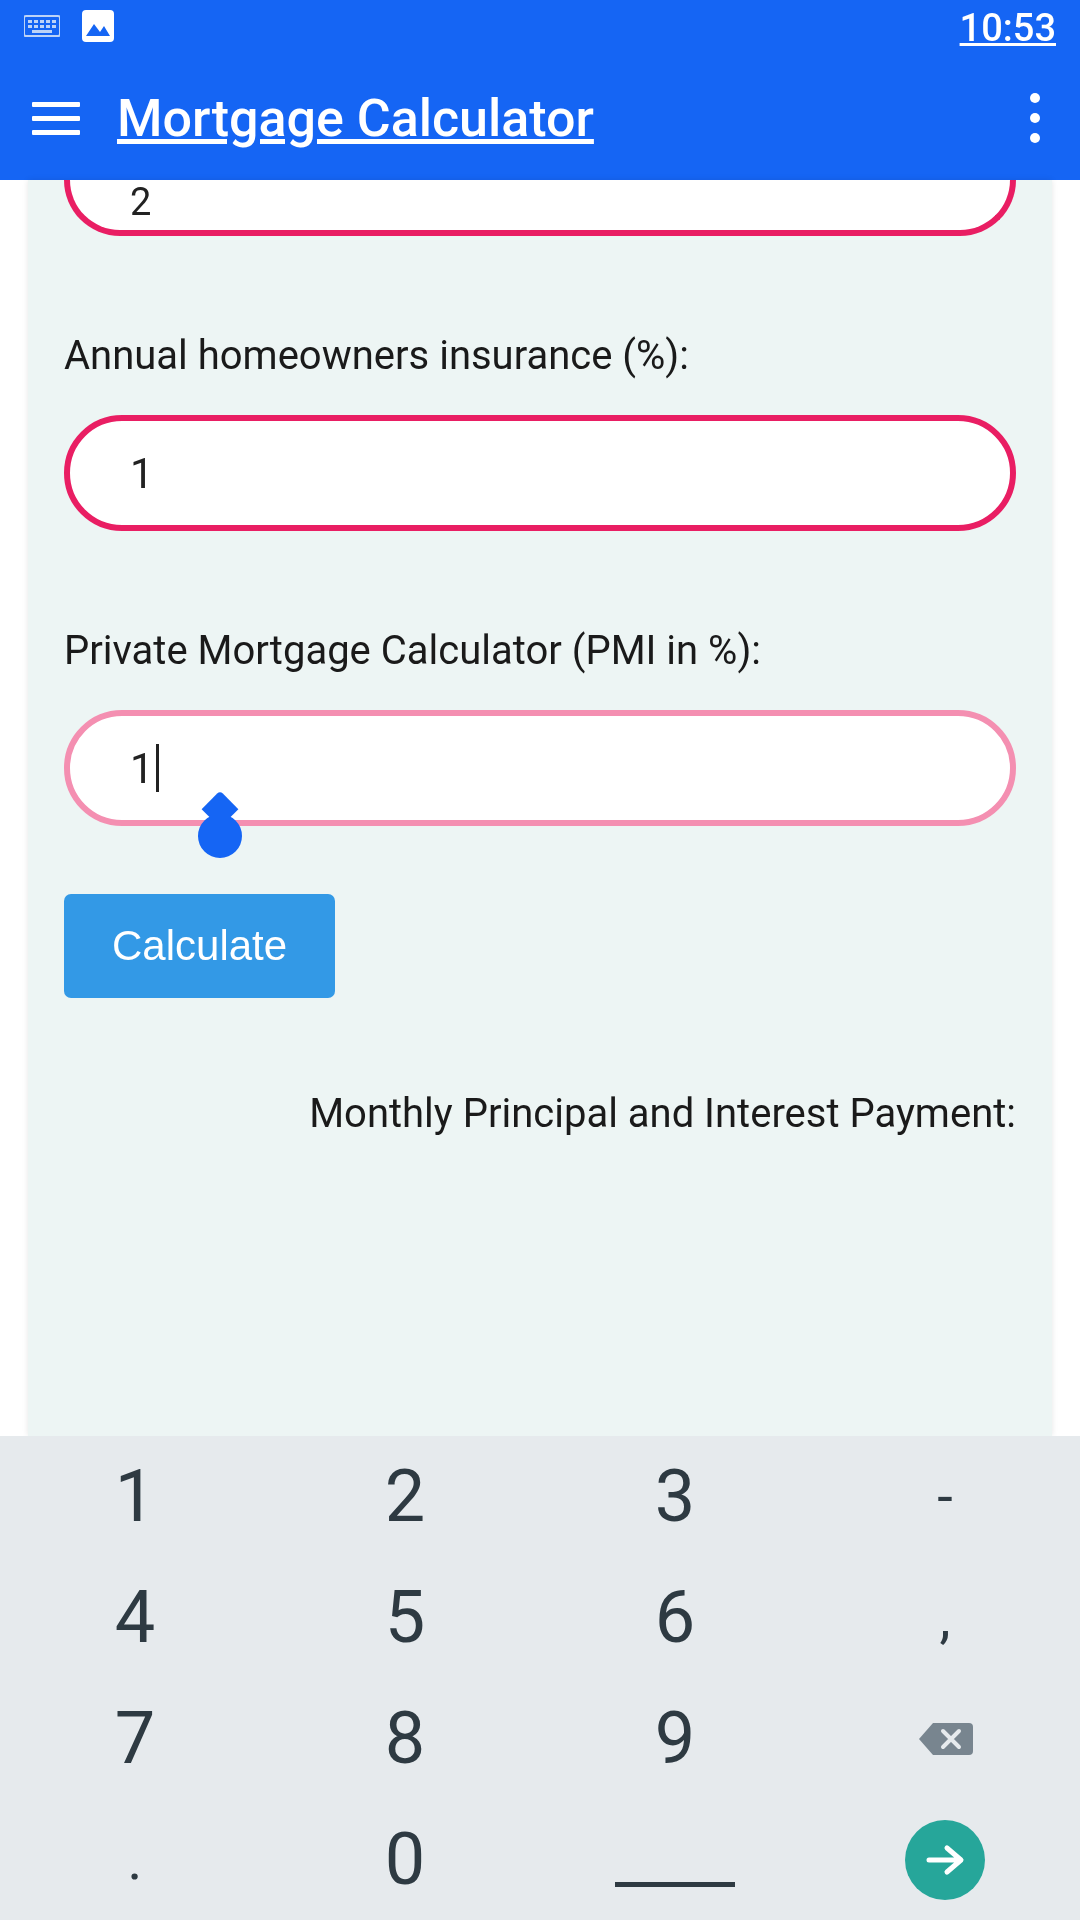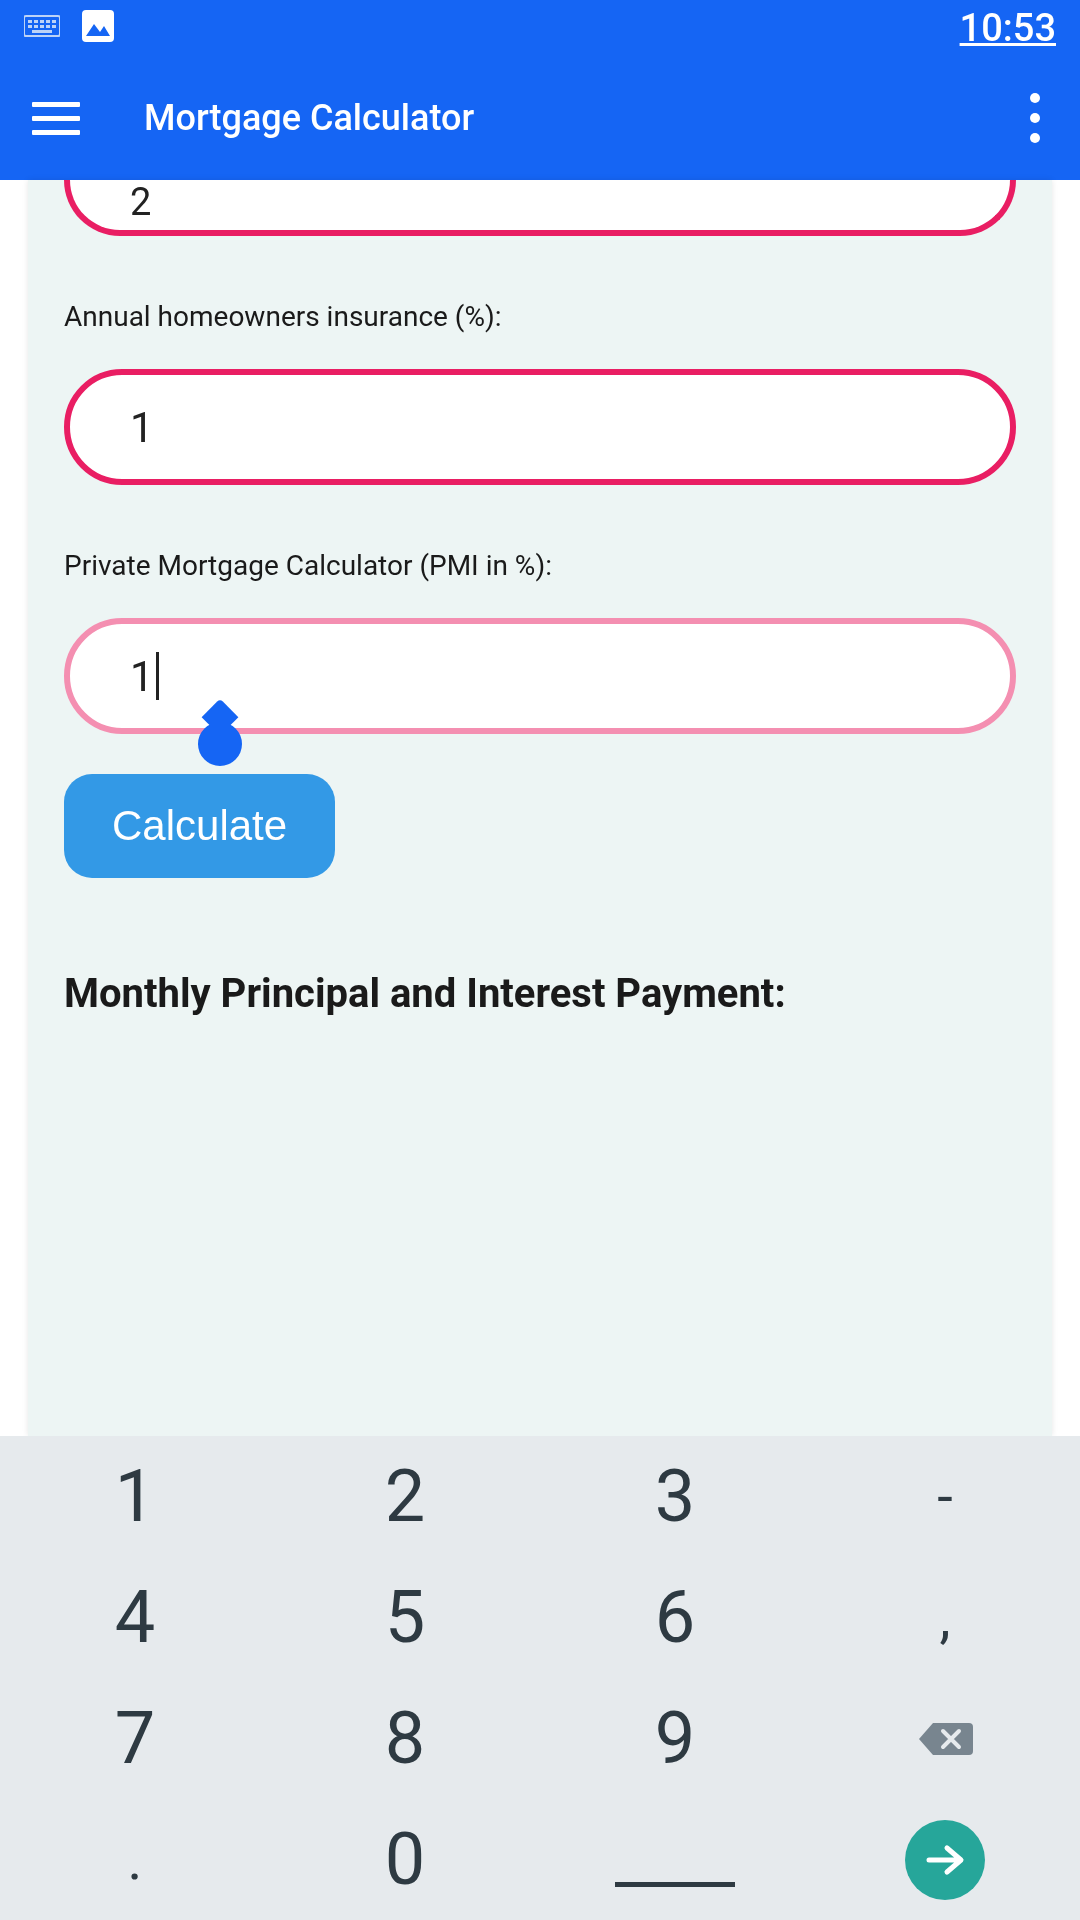--- a/index.html
+++ b/index.html
@@ -23,21 +23,21 @@
     height: 124px;
     background: #1565f4;
     display: flex;
     align-items: center;
     padding: 0 32px;
     color: #fff;
     position: relative;
   }
   .hamburger { width: 48px; height: 48px; display: flex; flex-direction: column; justify-content: center; gap: 9px; cursor: pointer; }
   .hamburger div { height: 5px; background: #fff; border-radius: 1px; }
-  .app-title { font-size: 36px; font-weight: 500; margin-left: 64px; }
+  .app-title { font-size: 52px; font-weight: 500; margin-left: 37px; text-decoration: underline; }
   .kebab { position: absolute; right: 40px; display: flex; flex-direction: column; gap: 10px; cursor: pointer; }
   .kebab div { width: 10px; height: 10px; background: #fff; border-radius: 50%; }
   
   .content {
     background: #edf5f4;
     margin: 0 28px;
     padding: 0 36px 40px 36px;
     height: calc(100% - 180px - 484px);
     overflow: hidden;
     position: relative;
@@ -51,21 +51,21 @@
     border-radius: 0 0 60px 60px;
     height: 56px;
     margin-top: 0;
     padding: 0 60px;
     font-size: 38px;
     display: flex;
     align-items: flex-start;
     color: #222;
   }
   
-  .label { font-size: 28px; color: #1a1a1a; margin-top: 64px; margin-bottom: 36px; font-weight: 400; }
+  .label { font-size: 40px; color: #1a1a1a; margin-top: 96px; margin-bottom: 36px; font-weight: 400; }
   
   .input-pill {
     background: #fff;
     border: 6px solid #e91e63;
     border-radius: 60px;
     height: 116px;
     padding: 0 60px;
     font-size: 42px;
     display: flex;
     align-items: center;
@@ -103,27 +103,27 @@
     left: -10px;
     transform: rotate(0deg);
     border-radius: 4px 0 0 0;
   }
   
   .calc-btn {
     background: #3399e6;
     color: #fff;
     font-size: 42px;
     padding: 28px 48px;
-    border-radius: 28px;
+    border-radius: 7px;
     border: none;
-    margin-top: 40px;
+    margin-top: 68px;
     cursor: pointer;
   }
   
-  .result-label { font-size: 40px; color: #1a1a1a; margin-top: 92px; font-weight: 700; }
+  .result-label { font-size: 40px; color: #1a1a1a; margin-top: 92px; font-weight: 400; text-align: right; }
   
   .keyboard {
     position: absolute;
     bottom: 0; left: 0; right: 0;
     height: 484px;
     background: #e6eaed;
     display: grid;
     grid-template-columns: repeat(4, 1fr);
     grid-template-rows: repeat(4, 1fr);
   }

